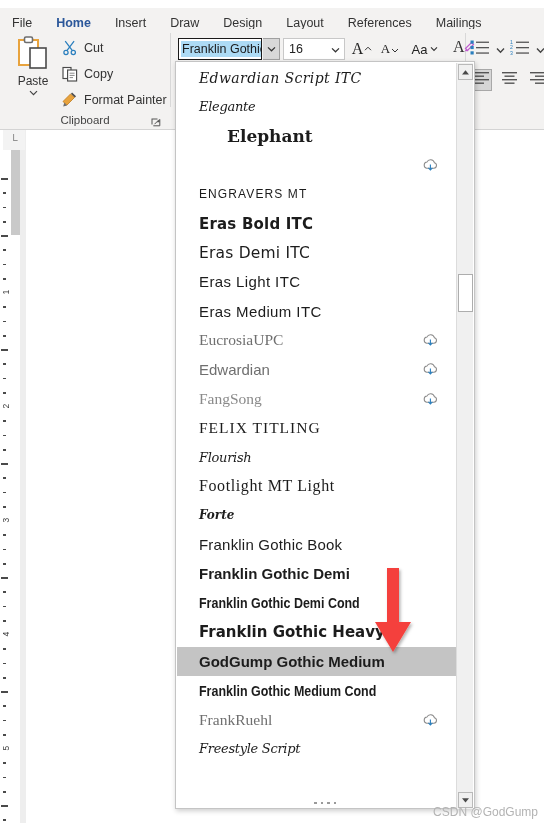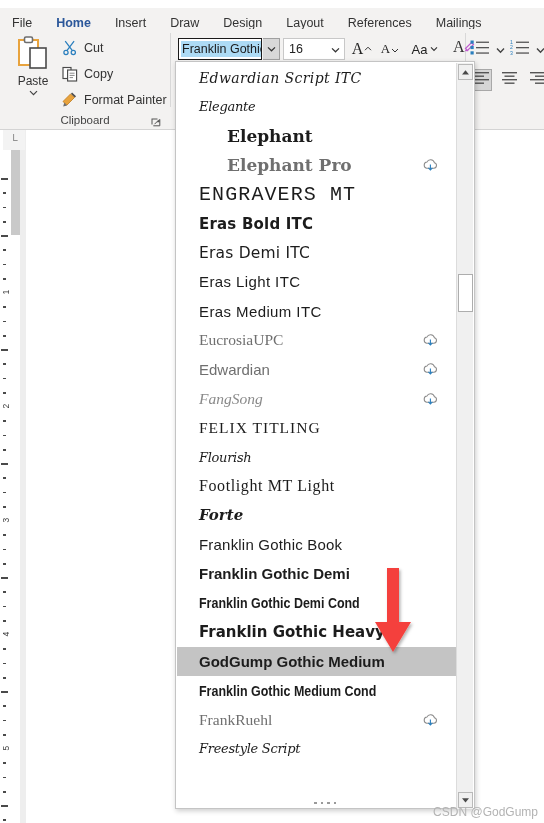--- a/index.html
+++ b/index.html
@@ -232,36 +232,36 @@
   .fd-item .cloud {
     position: absolute; right: 18px; top: 50%;
     transform: translateY(-50%);
     width: 17px; height: 14px;
   }
 
   
   .f-script  { font-family: "DejaVu Serif", serif; font-style: italic; font-size: 14px; letter-spacing: 0.4px; }
   .f-script2 { font-family: "DejaVu Serif", serif; font-style: italic; font-size: 13px; letter-spacing: -0.3px; }
   .f-elephant{ font-family: "DejaVu Serif", serif; font-weight: bold; font-size: 17px; margin-left: 28px; }
-  .f-engrav  { font-family: Liberation Mono, monospace; font-size: 20px; letter-spacing: 1.1px; }
+  .f-engrav  { font-family: Liberation Sans, sans-serif; font-size: 12px; letter-spacing: 1.1px; }
   .f-erasb   { font-family: "DejaVu Sans", sans-serif; font-weight: bold; font-size: 15px; letter-spacing: 0.2px; }
   .f-erasd   { font-family: "DejaVu Sans", sans-serif; font-size: 15.5px; letter-spacing: 0.2px; }
   .f-erasl   { font-family: "Liberation Sans", sans-serif; font-size: 15px; letter-spacing: 0.4px; }
   .f-serif   { font-family: "Liberation Serif", serif; font-size: 15.5px; }
   .f-sans    { font-family: "Liberation Sans", sans-serif; font-size: 15px; }
   .f-felix   { font-family: "Liberation Serif", serif; font-size: 15.5px; letter-spacing: 1px; }
   .f-footl   { font-family: "Liberation Serif", serif; font-size: 16px; letter-spacing: 0.6px; }
-  .f-forte   { font-family: "DejaVu Serif", serif; font-weight: bold; font-style: italic; font-size: 15px; }
+  .f-forte   { font-family: "DejaVu Serif", serif; font-weight: bold; font-style: italic; font-size: 12px; }
   .f-fgbook  { font-family: "Liberation Sans", sans-serif; font-size: 15px; letter-spacing: 0.2px; }
   .f-fgdemi  { font-family: "Liberation Sans", sans-serif; font-weight: bold; font-size: 15px; }
   .f-fgcond  { font-family: "Liberation Sans", sans-serif; font-weight: bold; font-size: 14.5px; transform: scaleX(0.86); transform-origin: left center; }
   .f-fgheavy { font-family: "DejaVu Sans", sans-serif; font-weight: bold; font-size: 15px; }
   .f-fgmed   { font-family: "Liberation Sans", sans-serif; font-weight: bold; font-size: 15px; }
   .f-cloudy  { color: #6f6f6f; }
-  .f-cloudy2 { color: #8a8a8a; font-style: italic; }
+  .f-cloudy2 { color: #8a8a8a; }
 
   
   .fd-scroll {
     position: absolute; right: 1px; top: 1px;
     width: 17px; height: 746px;
     background: #f0f0f0;
     border-left: 1px solid #dcdcdc;
   }
   .fd-sb-btn {
     position: absolute; left: 1px;
@@ -675,21 +675,20 @@
         <div class="fd-item">
           <span class="f-script">Edwardian Script ITC</span>
         </div>
         <div class="fd-item">
           <span class="f-script2">Elegante</span>
         </div>
         <div class="fd-item">
           <span class="f-elephant">Elephant</span>
         </div>
         <div class="fd-item">
-          <span class="f-elephant f-cloudy">Elephant Pro</span>
           <span class="cloud"><svg width="17" height="14" viewBox="0 0 17 14">
               <path d="M4.6 10.2 a3.1 3.1 0 0 1 0.3 -6.1 a4 4 0 0 1 7.5 0.6 a2.8 2.8 0 0 1 -0.5 5.5 Z" fill="none" stroke="#8b8b8b" stroke-width="1.05"></path>
               <path d="M8.4 6.6 L8.4 11.6 M6.4 9.8 L8.4 12 L10.4 9.8" fill="none" stroke="#2a7fbe" stroke-width="1.1"></path>
             </svg></span>
         </div>
         <div class="fd-item">
           <span class="f-engrav">ENGRAVERS MT</span>
         </div>
         <div class="fd-item">
           <span class="f-erasb">Eras Bold ITC</span>

